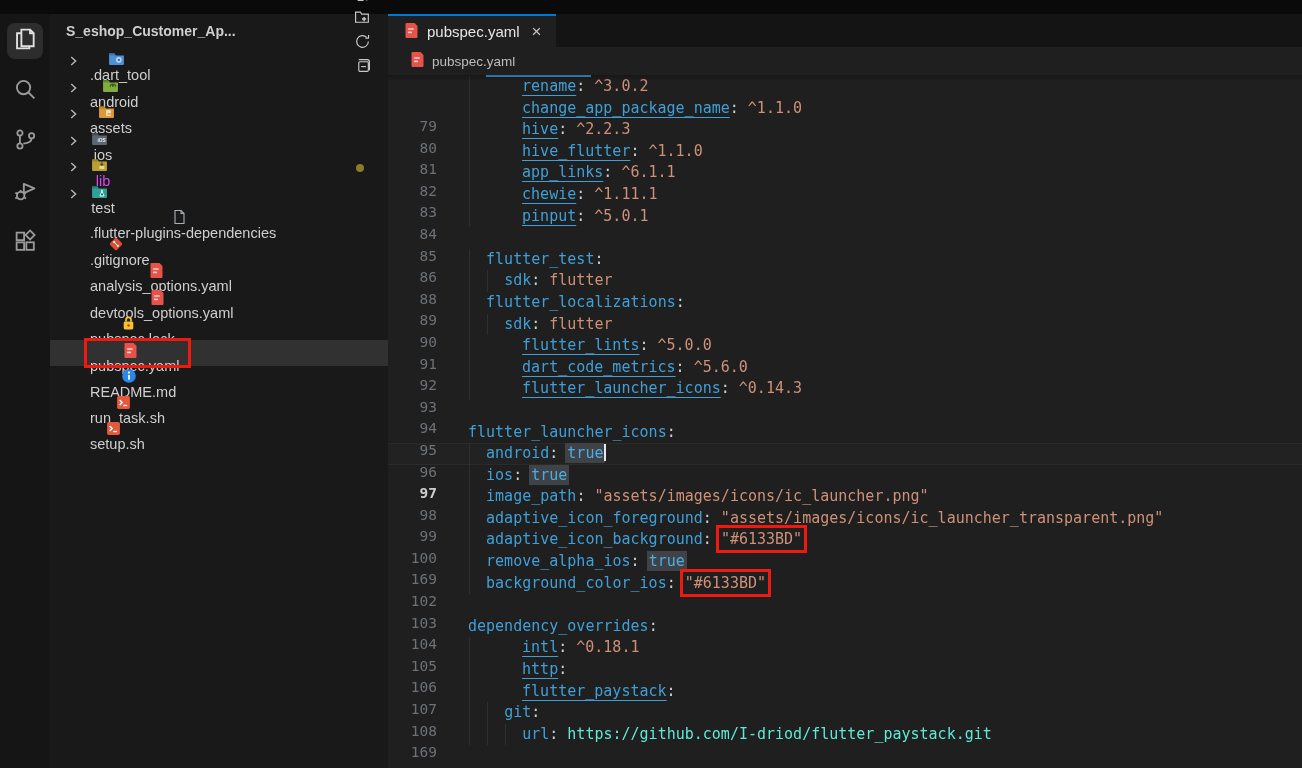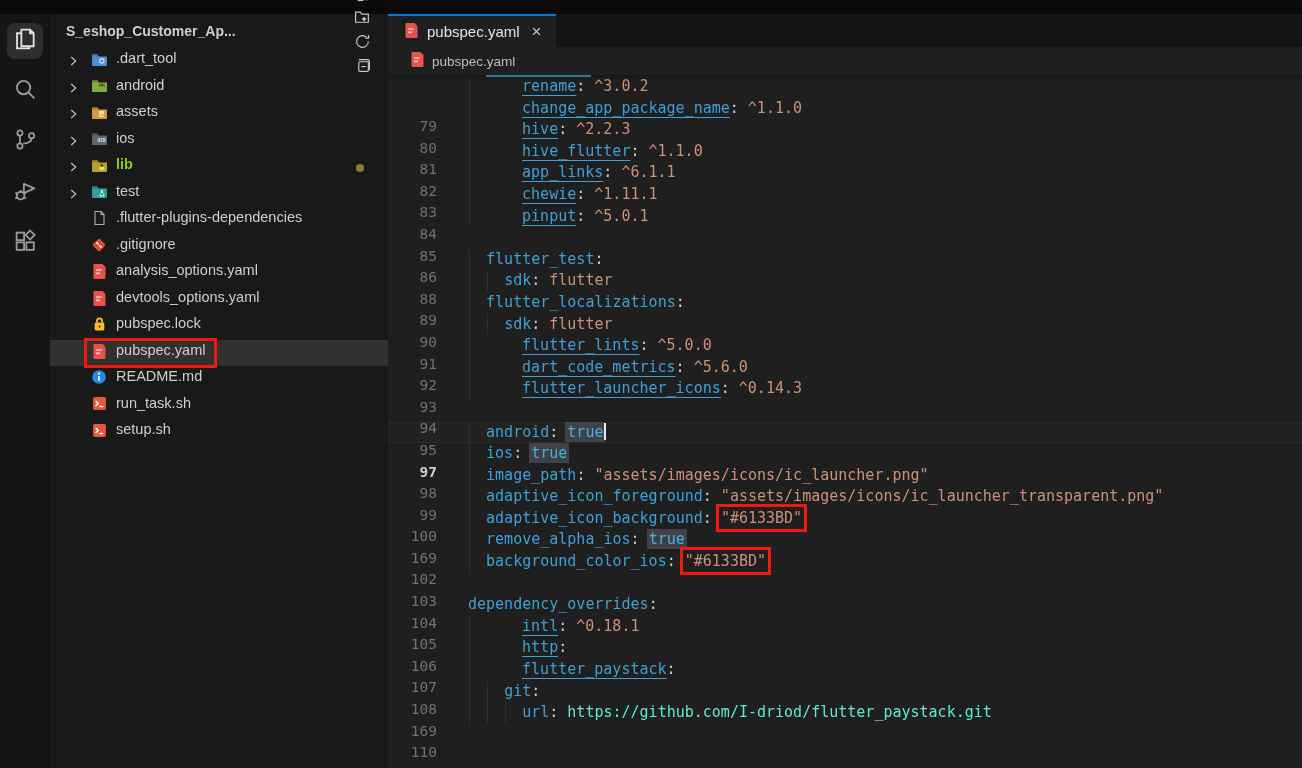--- a/index.html
+++ b/index.html
@@ -19,25 +19,25 @@
   #sb-header{height:34px;display:flex;align-items:center;padding:0 14px 0 16px;}
   #sb-title{flex:1;font-size:14px;font-weight:bold;color:#cfcfcf;white-space:nowrap;overflow:hidden;}
   .sb-action{width:24px;height:24px;display:flex;align-items:center;justify-content:center;
     border-radius:5px;cursor:pointer;margin-left:4px;}
   .sb-action svg{stroke:#c8c8c8;fill:none;stroke-width:1.1;}
   #tree{position:absolute;left:0;top:34px;width:338px;}
   .row{position:relative;height:26.5px;display:flex;align-items:center;padding-left:16px;cursor:pointer;}
   .row.selected{background:#313131;}
   .chev{width:24px;height:18px;display:flex;align-items:center;}
   .chev svg{stroke:#b8b8b8;fill:none;stroke-width:1.6;}
-  .rowwrap{display:inline-flex;align-items:flex-start;height:22px;}
+  .rowwrap{display:inline-flex;align-items:center;height:22px;flex-direction:column;}
   .rowwrap.annotated{outline:3px solid #ee1a0f;outline-offset:0px;padding:1px 9px 1px 3px;margin-left:-3px;}
   .tree-icon{width:18px;height:18px;display:flex;align-items:center;justify-content:center;margin-right:8px;}
   .tree-label{font-size:14.5px;color:#cfcfcf;white-space:nowrap;}
-  .row.modified .tree-label{color:#84cc16;font-weight:bold;}
+  .row.modified .tree-label{color:#d946ef;}
   .mod-dot{position:absolute;right:24px;top:9.5px;width:8px;height:8px;border-radius:50%;background:#8d7b2a;}
   
   #editor{position:absolute;left:388px;top:14px;width:914px;height:754px;background:#1f1f1f;}
   #tabstrip{position:absolute;left:0;top:0;width:914px;height:33px;background:#141414;}
   #tab-active{position:absolute;left:0;top:0;height:33px;background:#1f1f1f;border-top:2px solid #0078d4;
     display:flex;align-items:center;padding:0 12px 0 16px;box-sizing:border-box;cursor:pointer;}
   #tab-label{font-size:15px;color:#e6e6e6;margin:0 10px 0 8px;}
   #tab-close{font-size:17px;color:#c5c5c5;padding:0 2px;cursor:pointer;line-height:1;}
   #breadcrumbs{position:absolute;left:0;top:33px;width:914px;height:28px;background:#1f1f1f;
     display:flex;align-items:center;padding-left:22px;box-sizing:border-box;cursor:pointer;}
@@ -408,20 +408,21 @@
           <div class="code-line"><span class="ln">85</span><span class="guide" style="left: 80.8px;"></span><span class="lt"><span class="tok-sp">  </span><span class="tok-kl">pinput</span><span class="tok-p">:</span><span class="tok-v"> ^5.0.1</span></span></div>
           <div class="code-line"><span class="ln">86</span><span class="lt"></span></div>
           <div class="code-line"><span class="ln">88</span><span class="guide" style="left: 80.8px;"></span><span class="lt"><span class="tok-sp">  </span><span class="tok-k">flutter_test</span><span class="tok-p">:</span></span></div>
           <div class="code-line"><span class="ln">89</span><span class="guide" style="left: 80.8px;"></span><span class="guide" style="left: 98.86px;"></span><span class="lt"><span class="tok-sp">    </span><span class="tok-k">sdk</span><span class="tok-p">:</span><span class="tok-v"> flutter</span></span></div>
           <div class="code-line"><span class="ln">90</span><span class="guide" style="left: 80.8px;"></span><span class="lt"><span class="tok-sp">  </span><span class="tok-k">flutter_localizations</span><span class="tok-p">:</span></span></div>
           <div class="code-line"><span class="ln">91</span><span class="guide" style="left: 80.8px;"></span><span class="guide" style="left: 98.86px;"></span><span class="lt"><span class="tok-sp">    </span><span class="tok-k">sdk</span><span class="tok-p">:</span><span class="tok-v"> flutter</span></span></div>
           <div class="code-line"><span class="ln">92</span><span class="guide" style="left: 80.8px;"></span><span class="lt"><span class="tok-sp">  </span><span class="tok-kl">flutter_lints</span><span class="tok-p">:</span><span class="tok-v"> ^5.0.0</span></span></div>
           <div class="code-line"><span class="ln">93</span><span class="guide" style="left: 80.8px;"></span><span class="lt"><span class="tok-sp">  </span><span class="tok-kl">dart_code_metrics</span><span class="tok-p">:</span><span class="tok-v"> ^5.6.0</span></span></div>
           <div class="code-line"><span class="ln">94</span><span class="guide" style="left: 80.8px;"></span><span class="lt"><span class="tok-sp">  </span><span class="tok-kl">flutter_launcher_icons</span><span class="tok-p">:</span><span class="tok-v"> ^0.14.3</span></span></div>
           <div class="code-line"><span class="ln">95</span><span class="lt"></span></div>
+          <div class="code-line"><span class="ln">96</span><span class="lt"><span class="tok-k">flutter_launcher_icons</span><span class="tok-p">:</span></span></div>
           <div class="code-line current"><span class="ln">97</span><span class="guide" style="left: 80.8px;"></span><span class="lt"><span class="tok-sp">  </span><span class="tok-k">android</span><span class="tok-p">:</span><span class="tok-sp"> </span><span class="tok-b">true</span><span class="cursor"></span></span></div>
           <div class="code-line"><span class="ln">98</span><span class="guide" style="left: 80.8px;"></span><span class="lt"><span class="tok-sp">  </span><span class="tok-k">ios</span><span class="tok-p">:</span><span class="tok-sp"> </span><span class="tok-b">true</span></span></div>
           <div class="code-line"><span class="ln">99</span><span class="guide" style="left: 80.8px;"></span><span class="lt"><span class="tok-sp">  </span><span class="tok-k">image_path</span><span class="tok-p">:</span><span class="tok-v"> "assets/images/icons/ic_launcher.png"</span></span></div>
           <div class="code-line"><span class="ln">100</span><span class="guide" style="left: 80.8px;"></span><span class="lt"><span class="tok-sp">  </span><span class="tok-k">adaptive_icon_foreground</span><span class="tok-p">:</span><span class="tok-v"> "assets/images/icons/ic_launcher_transparent.png"</span></span></div>
           <div class="code-line"><span class="ln">169</span><span class="guide" style="left: 80.8px;"></span><span class="lt"><span class="tok-sp">  </span><span class="tok-k">adaptive_icon_background</span><span class="tok-p">:</span><span class="tok-sp"> </span><span class="tok-v redbox">"#6133BD"</span></span></div>
           <div class="code-line"><span class="ln">102</span><span class="guide" style="left: 80.8px;"></span><span class="lt"><span class="tok-sp">  </span><span class="tok-k">remove_alpha_ios</span><span class="tok-p">:</span><span class="tok-sp"> </span><span class="tok-b">true</span></span></div>
           <div class="code-line"><span class="ln">103</span><span class="guide" style="left: 80.8px;"></span><span class="lt"><span class="tok-sp">  </span><span class="tok-k">background_color_ios</span><span class="tok-p">:</span><span class="tok-sp"> </span><span class="tok-v redbox">"#6133BD"</span></span></div>
           <div class="code-line"><span class="ln">104</span><span class="lt"></span></div>
           <div class="code-line"><span class="ln">105</span><span class="lt"><span class="tok-k">dependency_overrides</span><span class="tok-p">:</span></span></div>
           <div class="code-line"><span class="ln">106</span><span class="guide" style="left: 80.8px;"></span><span class="lt"><span class="tok-sp">  </span><span class="tok-kl">intl</span><span class="tok-p">:</span><span class="tok-v"> ^0.18.1</span></span></div>

